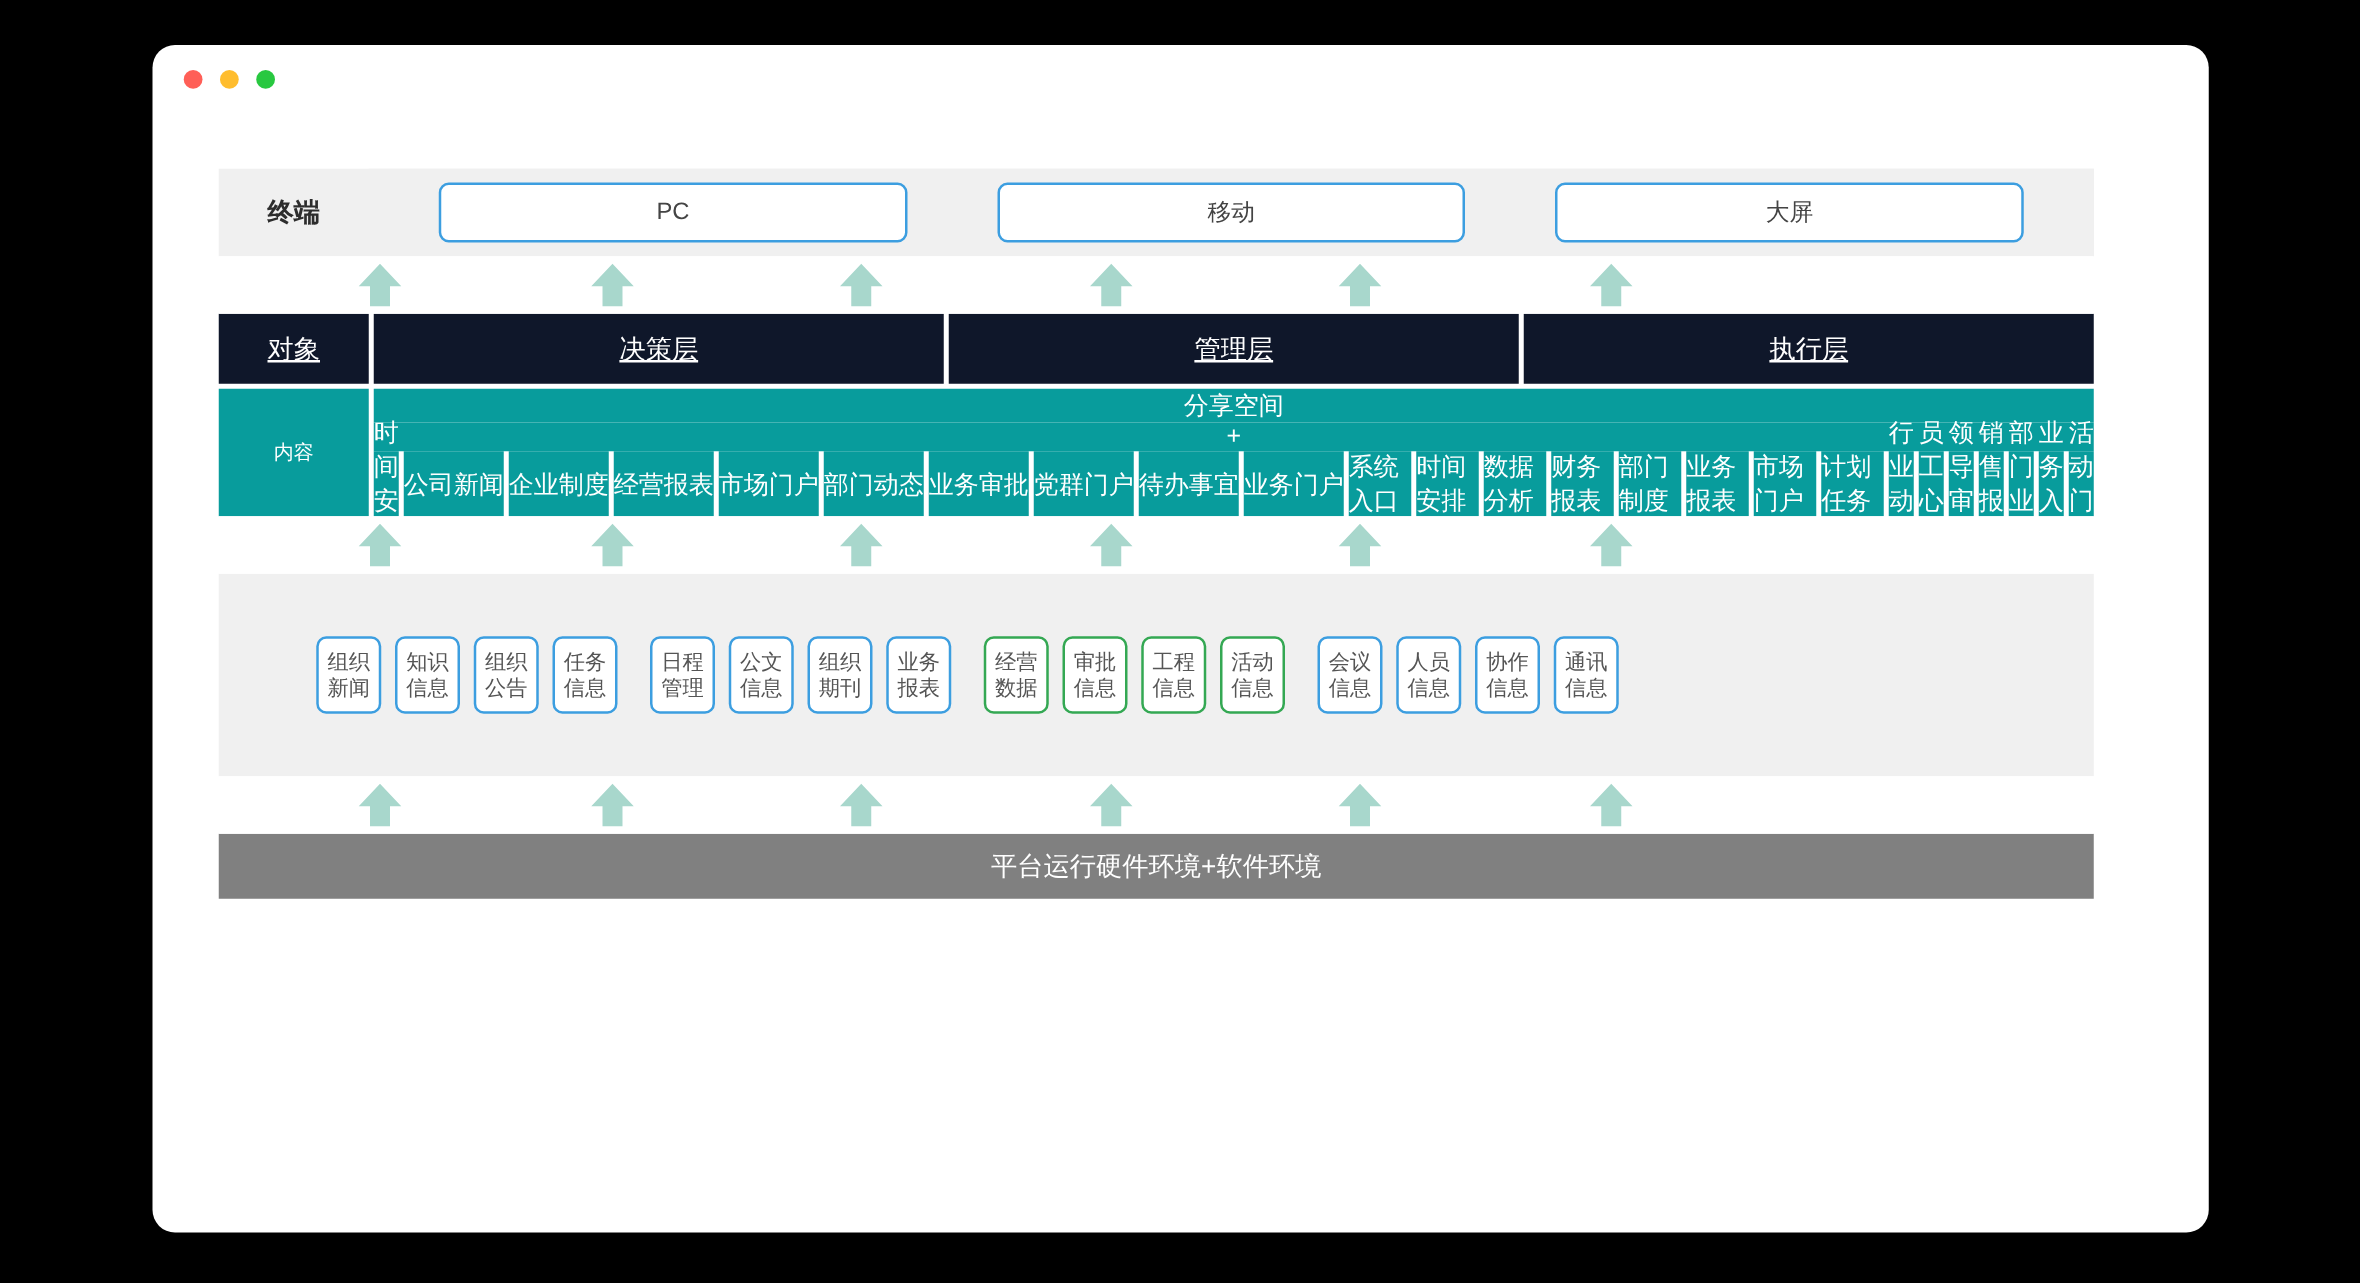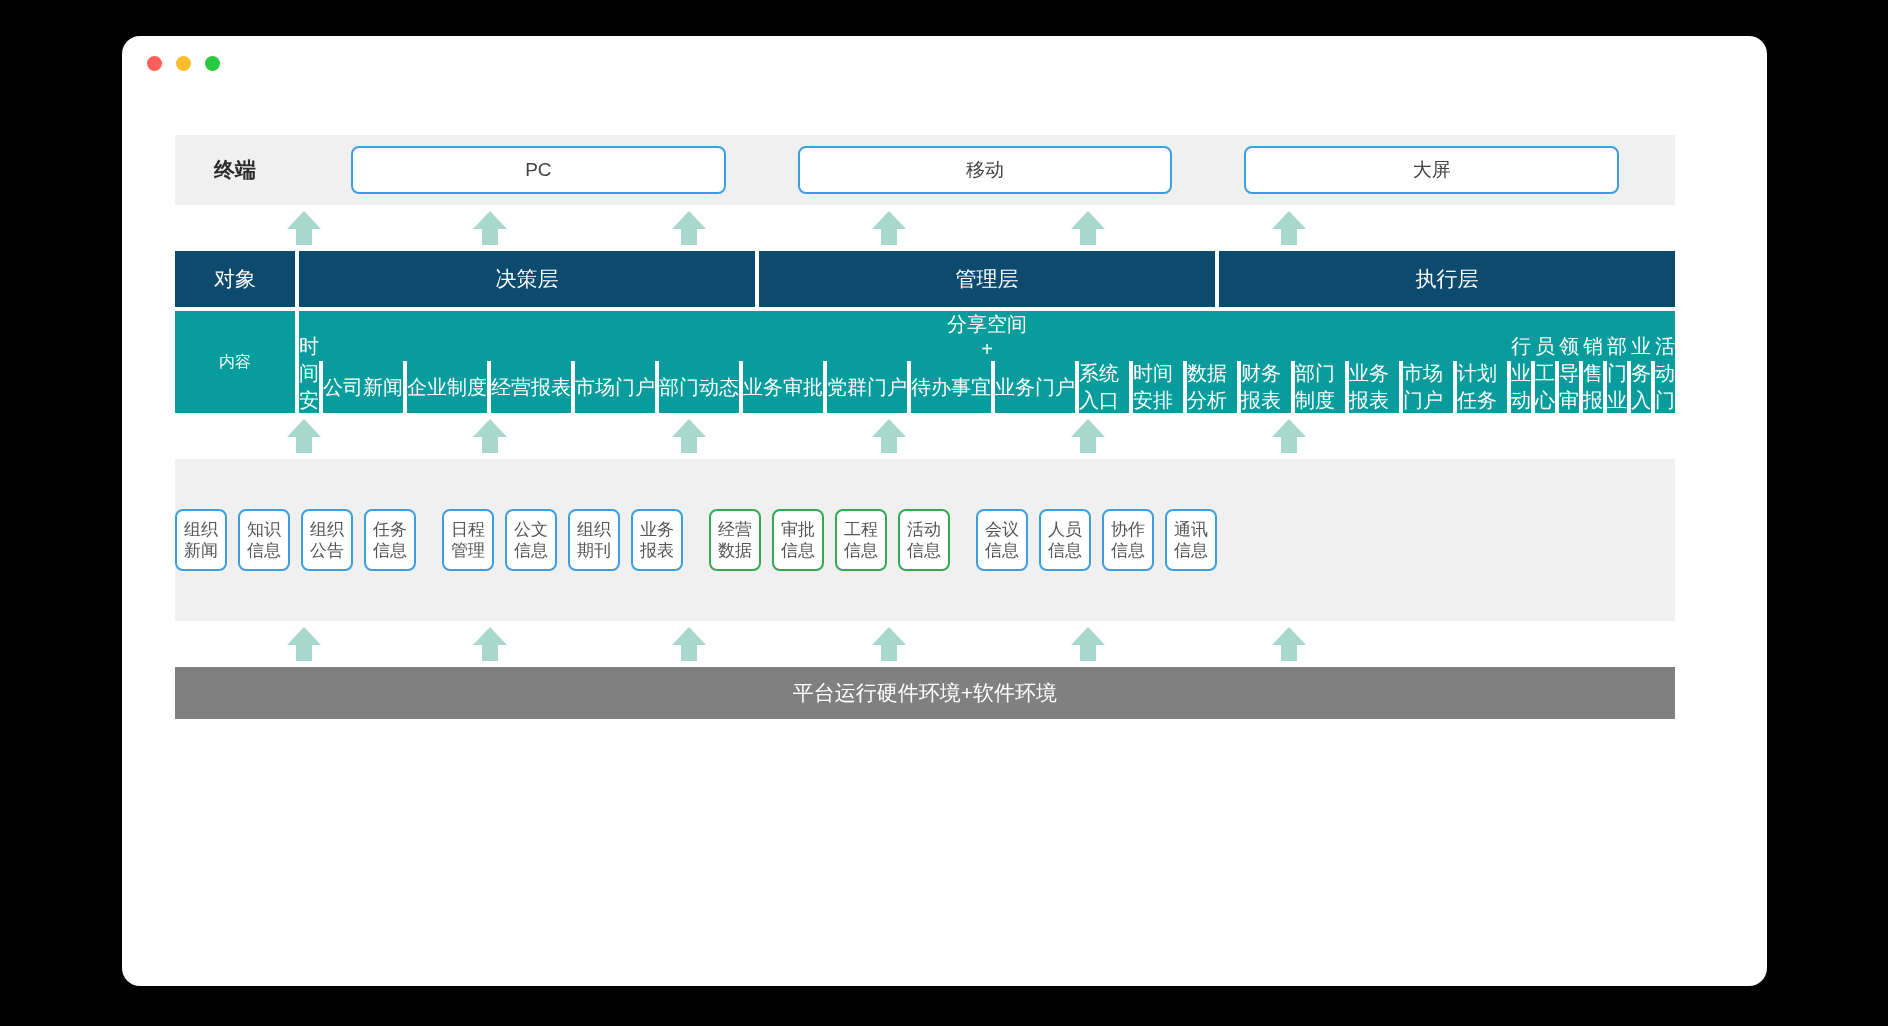--- a/index.html
+++ b/index.html
@@ -105,21 +105,21 @@
   }
   .cell {
     display: flex;
     align-items: center;
     justify-content: center;
     color: #ffffff;
     text-align: center;
   }
   
   .row-object { height: 56px; }
-  .row-object .mlabel, .row-object .cell { background: #0c4a6e; font-size: 21px; }
+  .row-object .mlabel, .row-object .cell { background: #0f172a; font-size: 21px; text-decoration: underline; }
   
   .row-portal { height: 56px; }
   .row-portal .mlabel, .row-portal .cell { background: #4a8b34; font-size: 21px; }
   
   .content-block { display: flex; gap: 4px; }
   .content-label {
     width: 120px; flex: 0 0 120px;
     background: #089c9c;
     display: flex; align-items: center; justify-content: center;
     color: #fff; font-size: 16px;
@@ -133,20 +133,21 @@
     display: flex; align-items: center; justify-content: center;
     color: #ffffff; font-size: 20px;
   }
 
   
   .tag-panel {
     background: #f0f0f0;
     height: 162px;
     display: flex;
     align-items: center;
+    padding-left: 78px;
   }
   .tag-groups { display: flex; gap: 26px; }
   .tag-group { display: flex; gap: 11px; }
   .tag {
     width: 52px; height: 62px;
     background: #ffffff;
     border: 2px solid #3c9ee0;
     border-radius: 8px;
     display: flex; flex-direction: column;
     align-items: center; justify-content: center;

